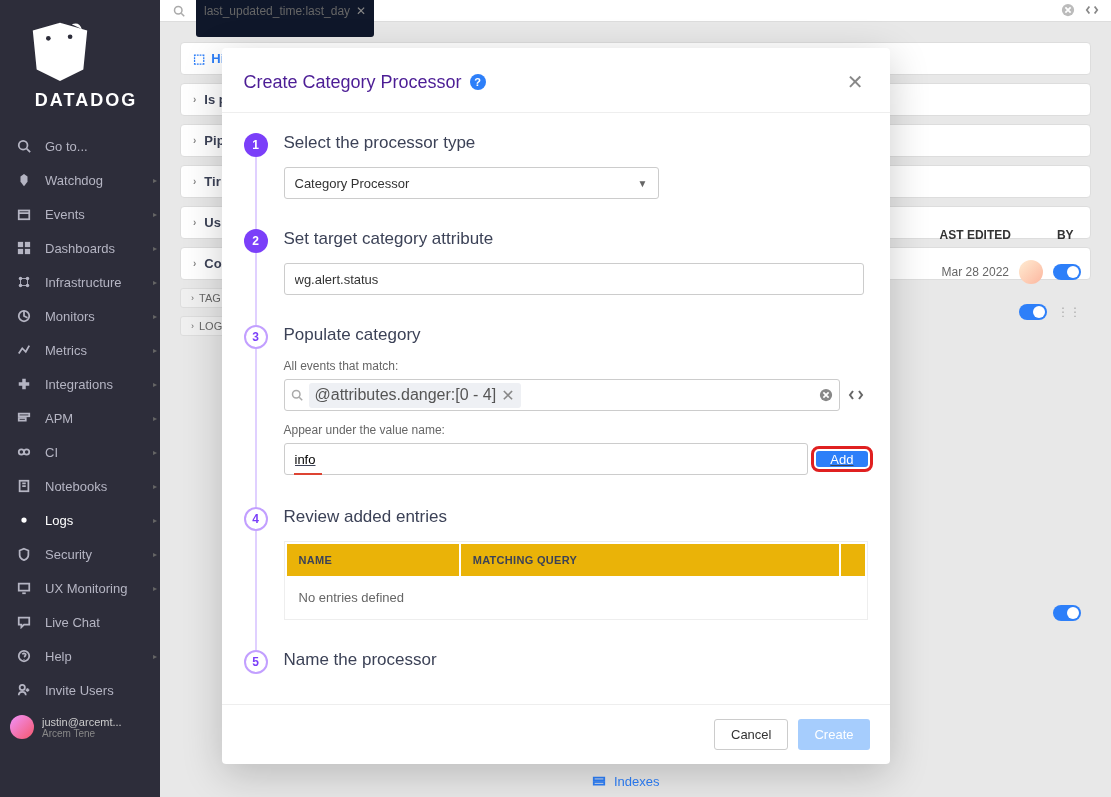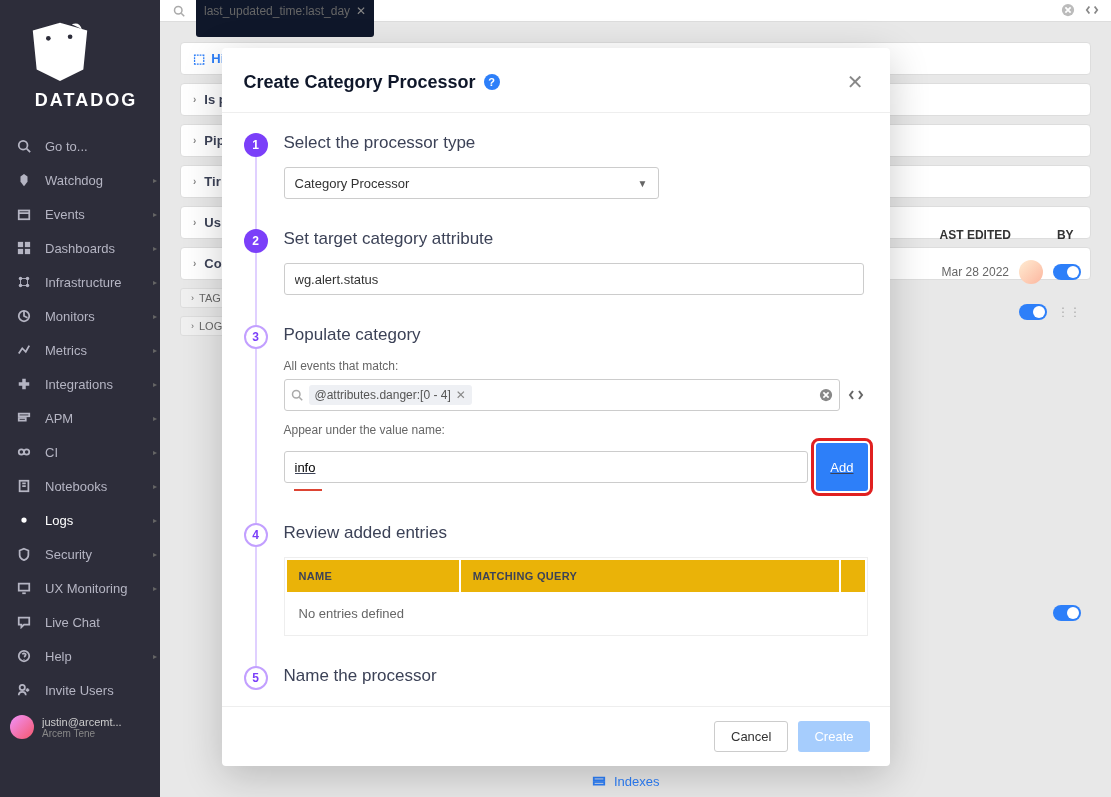--- a/index.html
+++ b/index.html
@@ -43,21 +43,21 @@
 .bg-th { font-weight: 700; color: #333; padding: 8px; }
 .bg-td { padding: 10px; display: flex; align-items: center; gap: 10px; }
 .bg-avatar { width: 24px; height: 24px; border-radius: 50%; background: linear-gradient(135deg, #ffecd2, #fcb69f); }
 .toggle { width: 28px; height: 16px; background: #2d7ff9; border-radius: 8px; position: relative; cursor: pointer; }
 .toggle::after { content: ''; position: absolute; width: 12px; height: 12px; background: #fff; border-radius: 50%; top: 2px; right: 2px; }
 
 
 .modal-overlay { position: absolute; inset: 0; display: flex; align-items: flex-start; justify-content: center; padding-top: 48px; }
 .modal { width: 668px; background: #fff; border-radius: 4px; box-shadow: 0 10px 40px rgba(0,0,0,0.2); display: flex; flex-direction: column; max-height: 718px; }
 .modal-header { padding: 18px 22px 14px; display: flex; align-items: center; border-bottom: 1px solid #eee; }
-.modal-title { font-size: 18px; font-weight: 700; color: #0f172a; }
+.modal-title { font-size: 18px; font-weight: 400; color: #4c1d95; }
 .help-icon { width: 16px; height: 16px; background: #2d7ff9; color: #fff; border-radius: 50%; display: inline-flex; align-items: center; justify-content: center; font-size: 11px; font-weight: 700; margin-left: 8px; cursor: pointer; }
 .modal-close { margin-left: auto; font-size: 20px; color: #888; cursor: pointer; padding: 4px; }
 
 .modal-body { padding: 20px 22px; overflow-y: auto; position: relative; flex: 1; }
 .modal-body::-webkit-scrollbar { width: 6px; }
 .modal-body::-webkit-scrollbar-thumb { background: #ccc; border-radius: 3px; }
 
 .step { position: relative; padding-left: 40px; padding-bottom: 30px; }
 .step-badge { position: absolute; left: 0; top: 0; width: 24px; height: 24px; border-radius: 50%; display: flex; align-items: center; justify-content: center; font-size: 12px; font-weight: 600; }
 .step-badge.filled { background: #7b3ff9; color: #fff; }
@@ -66,28 +66,28 @@
 .step-title { font-size: 17px; font-weight: 500; color: #3c4257; margin-bottom: 14px; }
 .step-label { font-size: 12px; color: #666; margin-bottom: 6px; }
 
 .form-select { width: 375px; height: 32px; border: 1px solid #ccc; border-radius: 3px; padding: 0 10px; background: #fff; display: flex; align-items: center; justify-content: space-between; cursor: pointer; font-size: 13px; color: #333; }
 .form-input { width: 100%; height: 32px; border: 1px solid #ccc; border-radius: 3px; padding: 0 10px; font-size: 13px; color: #333; }
 .form-input.wide { width: 580px; }
 
 .query-row { display: flex; align-items: center; gap: 8px; }
 .query-box { flex: 1; height: 32px; border: 1px solid #ccc; border-radius: 3px; background: #fff; display: flex; align-items: center; padding: 0 6px; }
 .query-search-icon { color: #aaa; margin-right: 6px; }
-.query-pill { background: #eef0f4; border-radius: 3px; padding: 3px 6px; font-size: 12px; color: #555; display: inline-flex; align-items: center; }
+.query-pill { background: #eef0f4; border-radius: 3px; padding: 3px 6px; font-size: 16px; color: #555; display: inline-flex; align-items: center; }
 .query-pill-x { margin-left: 5px; cursor: pointer; color: #888; }
 .query-clear { color: #888; cursor: pointer; }
 .code-toggle { width: 20px; color: #666; cursor: pointer; }
 
 .value-row { display: flex; gap: 8px; align-items: center; text-decoration: underline; }
 .value-input { flex: 1; height: 32px; border: 1px solid #ccc; border-radius: 3px; padding: 0 10px; font-size: 13px; }
-.add-btn { height: 48px; padding: 0 14px; background: #2d7ff9; color: #fff; border: none; border-radius: 3px; font-size: 13px; cursor: pointer; }
+.add-btn { height: 16px; padding: 0 14px; background: #2d7ff9; color: #fff; border: none; border-radius: 3px; font-size: 13px; cursor: pointer; }
 .add-highlight { outline: 3px solid #e02020; outline-offset: 2px; }
 
 .entries-table { width: 100%; border: 1px solid #eee; }
 .entries-th { background: #eab308; padding: 10px 12px; font-size: 11px; font-weight: 700; color: #3c4257; text-align: left; letter-spacing: 0.3px; }
 .entries-empty { padding: 12px; font-size: 13px; color: #666; }
 
 .modal-footer { padding: 14px 20px; border-top: 1px solid #eee; display: flex; justify-content: flex-end; gap: 10px; }
 .btn-cancel { padding: 7px 16px; background: #fff; border: 1px solid #ccc; border-radius: 3px; font-size: 13px; cursor: pointer; color: #333; }
 .btn-create { padding: 7px 16px; background: #a6cdfd; color: #fff; border: none; border-radius: 3px; font-size: 13px; cursor: pointer; }
 

